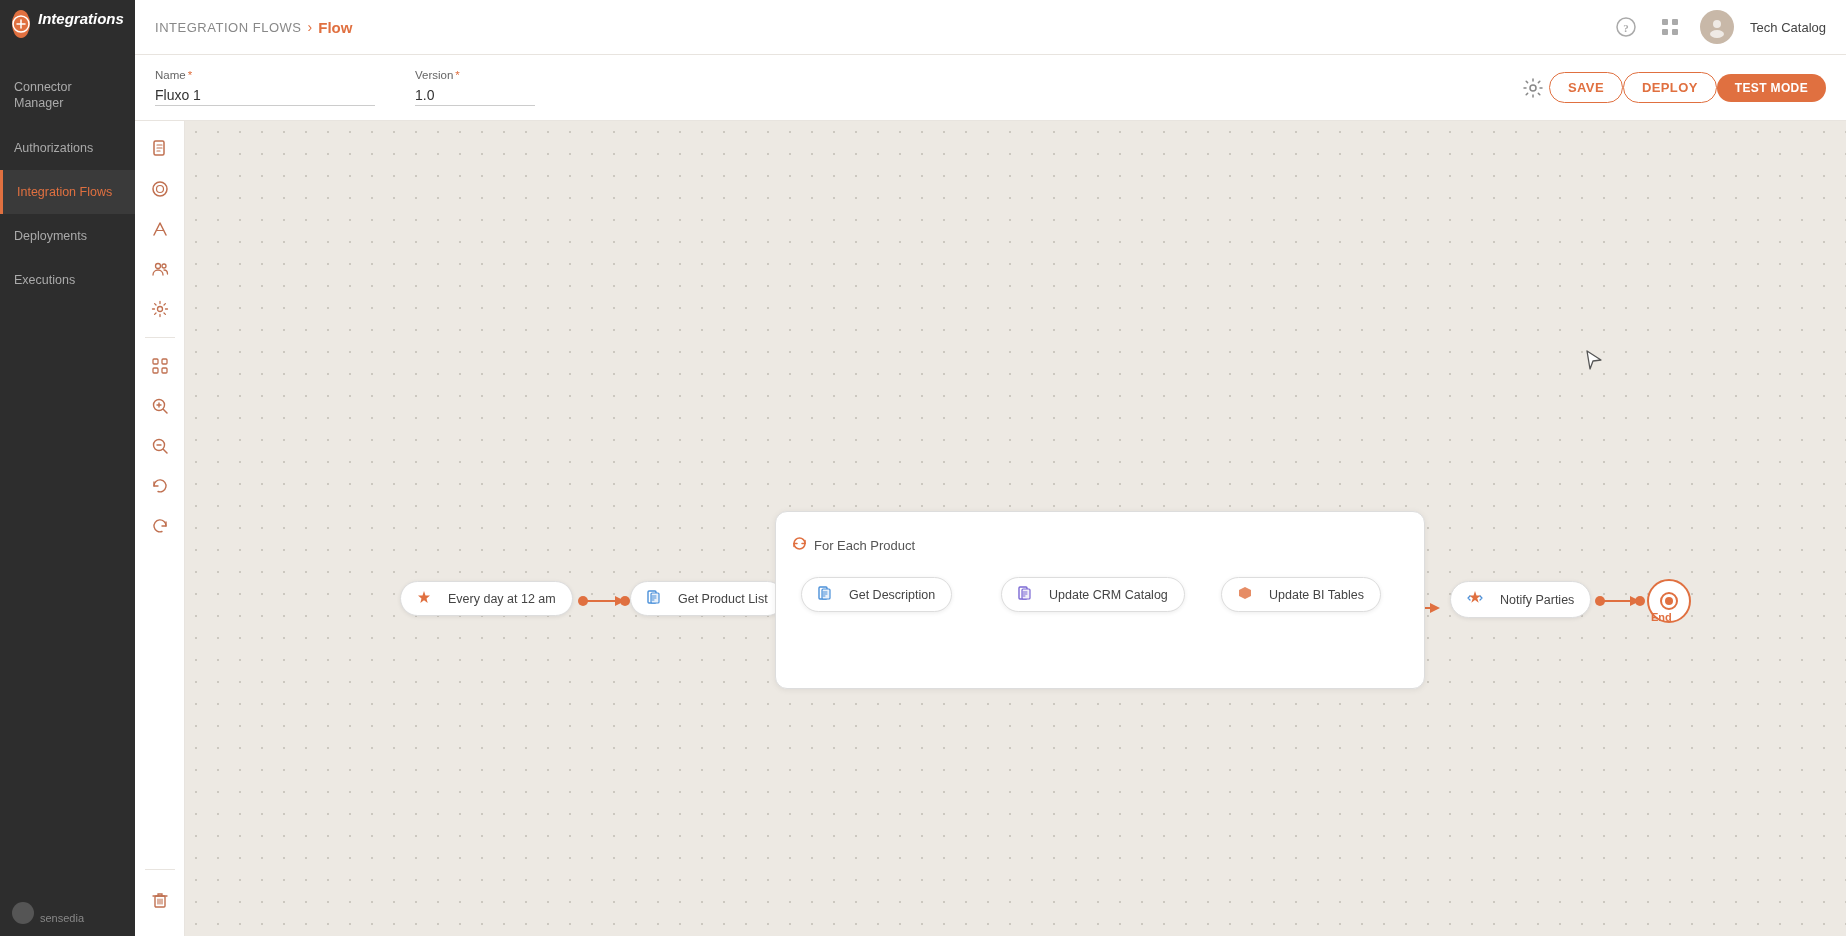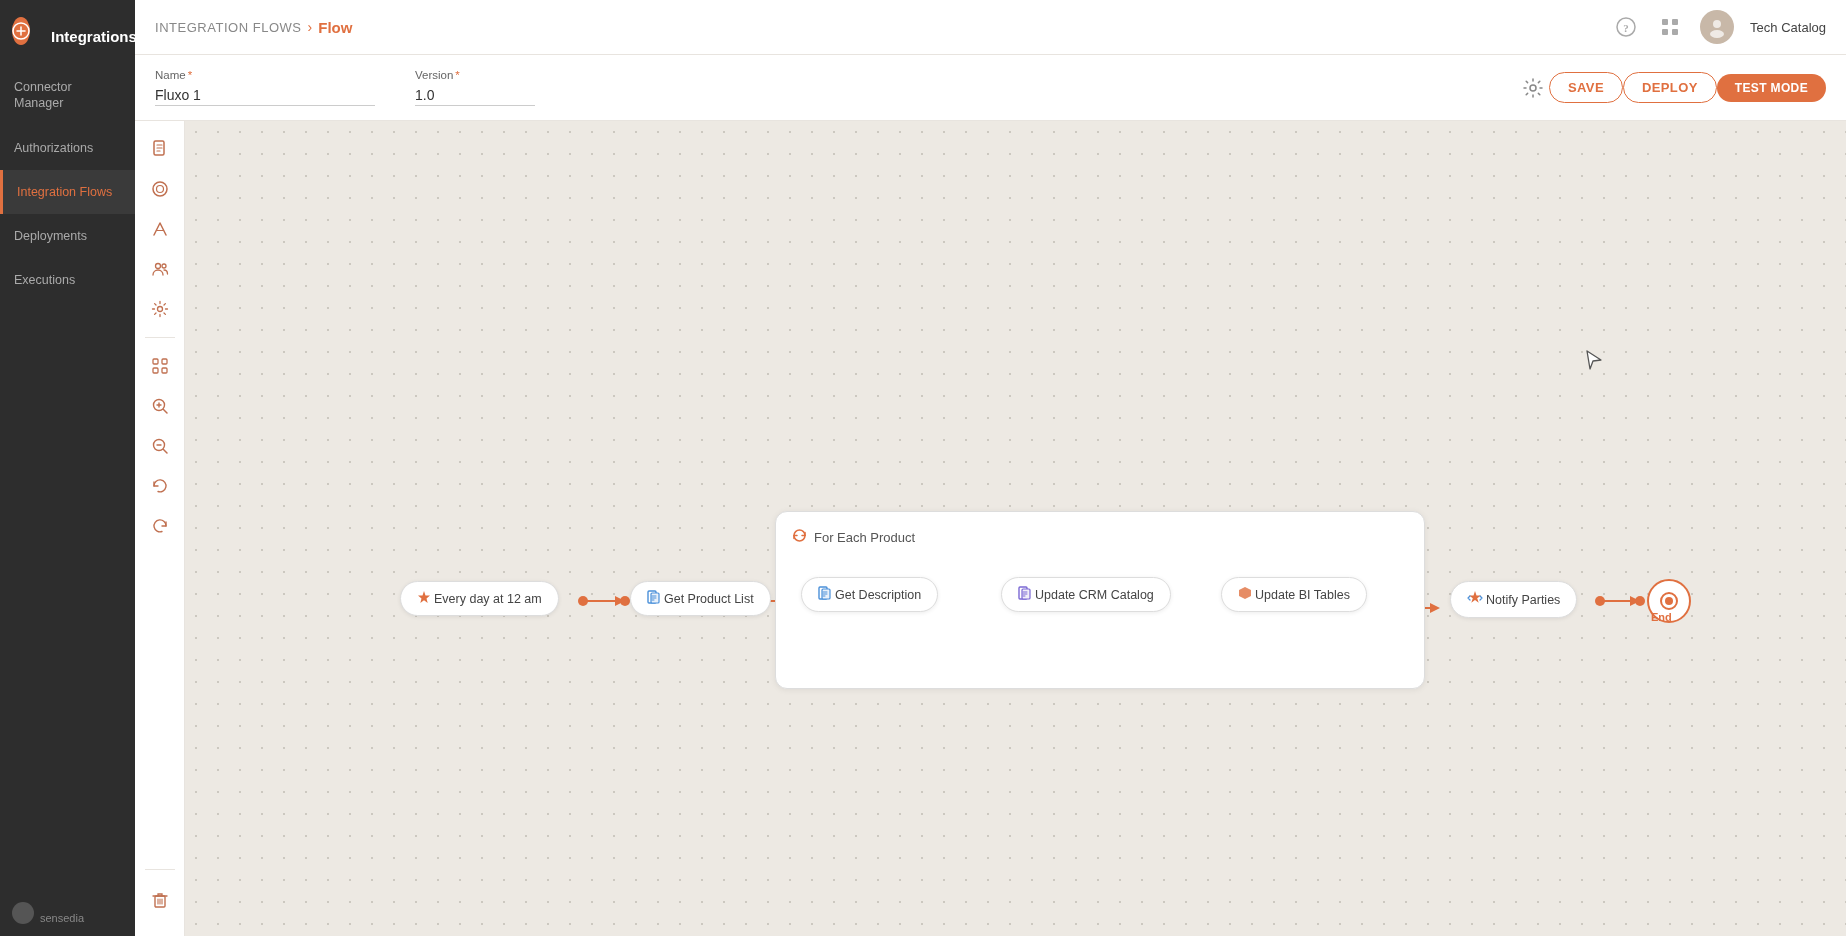--- a/index.html
+++ b/index.html
@@ -9,24 +9,25 @@
     .sidebar {
       width: 135px;
       background: #2d2d2d;
       display: flex;
       flex-direction: column;
       height: 100%;
       flex-shrink: 0;
     }
     .sidebar-logo {
       display: flex;
-      align-items: flex-end;
+      align-items: flex-start;
       padding: 10px 12px;
-      gap: 21px;
+      gap: 8px;
       height: 55px;
+      font-style: italic;
     }
     .sidebar-logo-icon {
       width: 28px;
       height: 28px;
       background: #e07040;
       border-radius: 50%;
       display: flex; align-items: center; justify-content: center;
       color: white;
       font-size: 14px;
       font-weight: bold;
@@ -262,41 +263,41 @@
     .flow-node {
       position: absolute;
       background: white;
       border: 1.5px solid #ddd;
       border-radius: 24px;
       padding: 8px 16px;
       font-size: 12.5px;
       color: #444;
       display: flex;
       align-items: center;
-      gap: 3px;
+      gap: 17px;
       white-space: nowrap;
       box-shadow: 0 1px 4px rgba(0,0,0,0.08);
       user-select: none;
       cursor: pointer;
     }
     .node-icon {
       font-size: 13px;
       color: #e07040;
     }
 
     
     .for-each-group {
       position: absolute;
       background: white;
       border: 1.5px solid #ddd;
       border-radius: 12px;
       box-shadow: 0 1px 6px rgba(0,0,0,0.07);
     }
     .for-each-label {
-      padding: 16px 16px 6px;
+      padding: 24px 16px 6px;
       font-size: 13px;
       color: #555;
       display: flex;
       align-items: center;
       gap: 7px;
     }
     .for-each-icon { color: #e07040; font-size: 14px; }
 
     
     .end-node {

